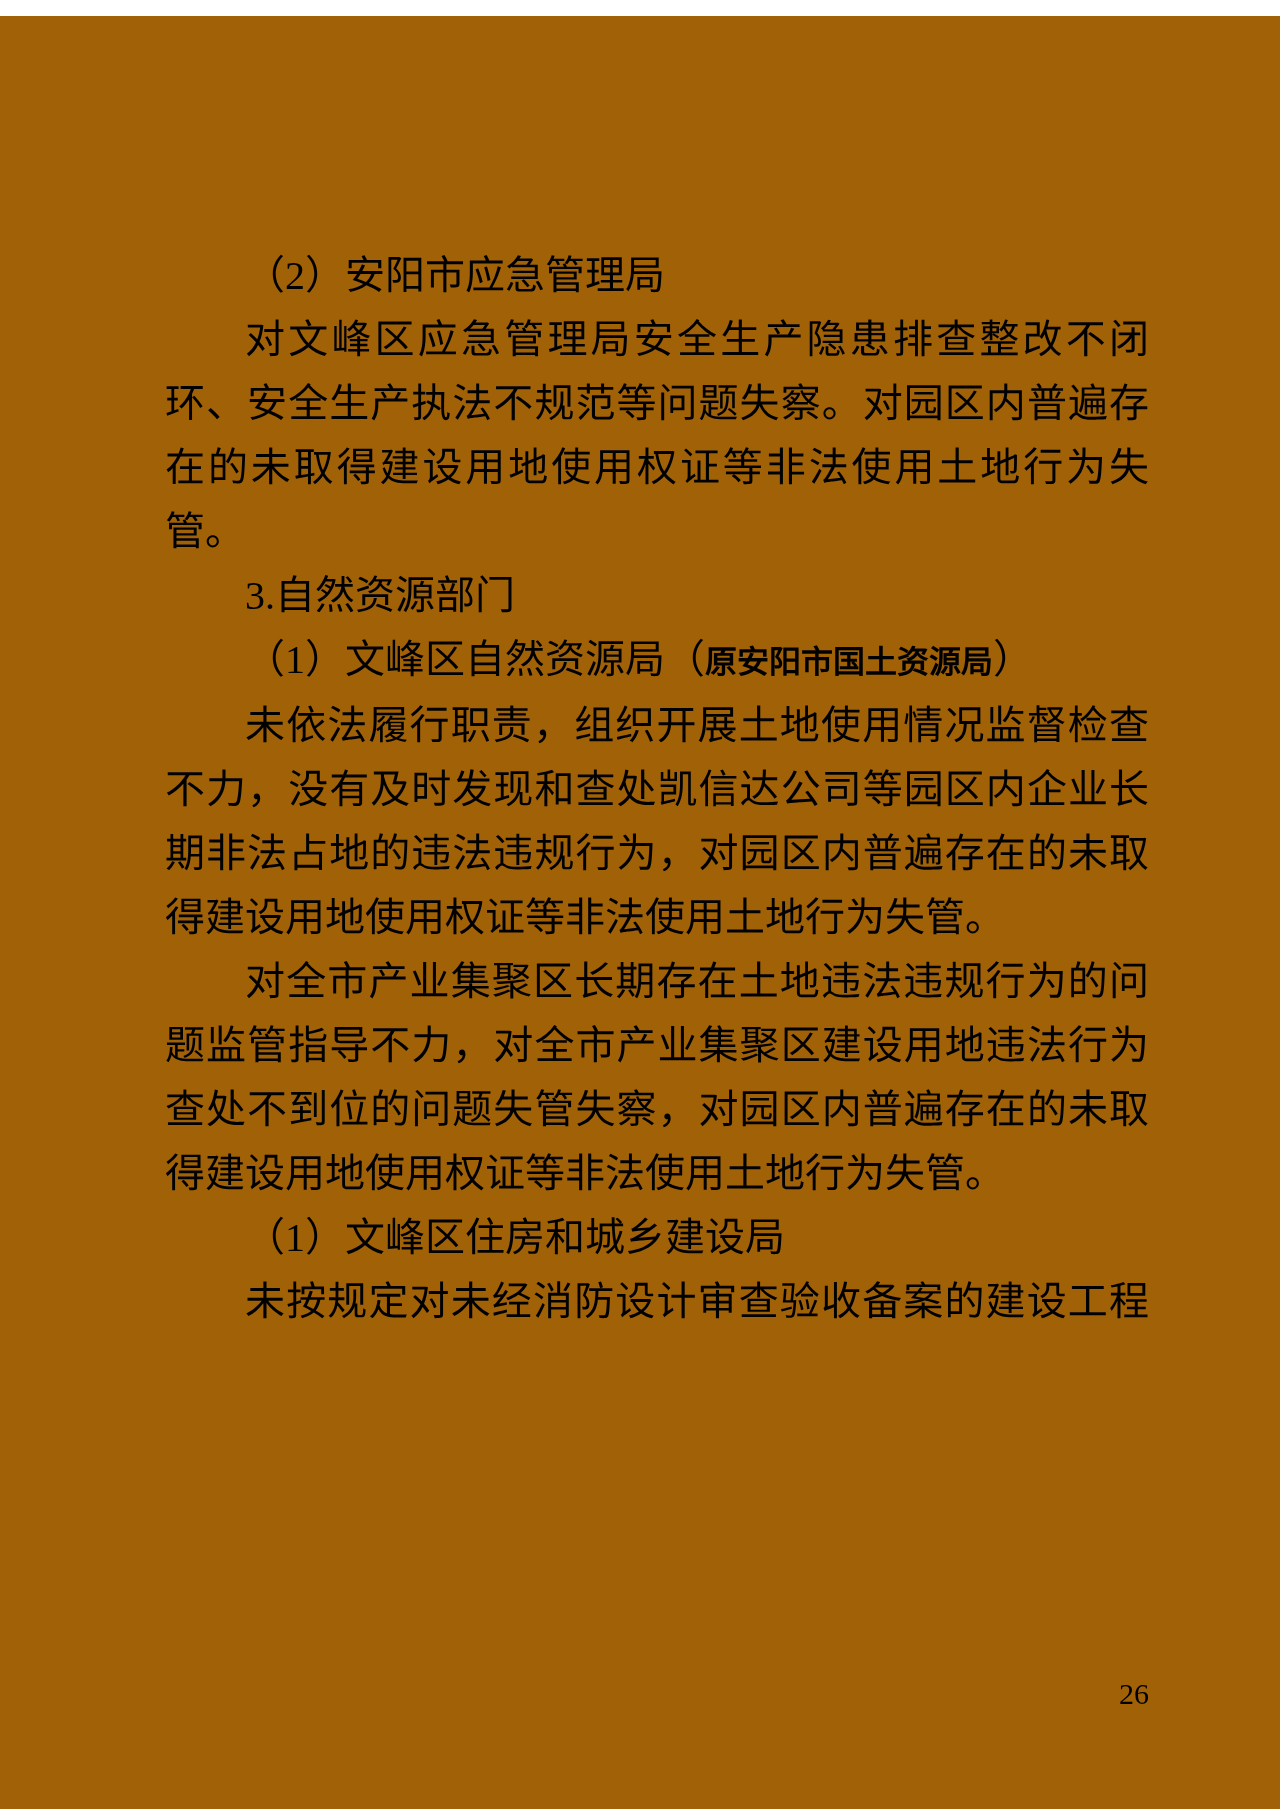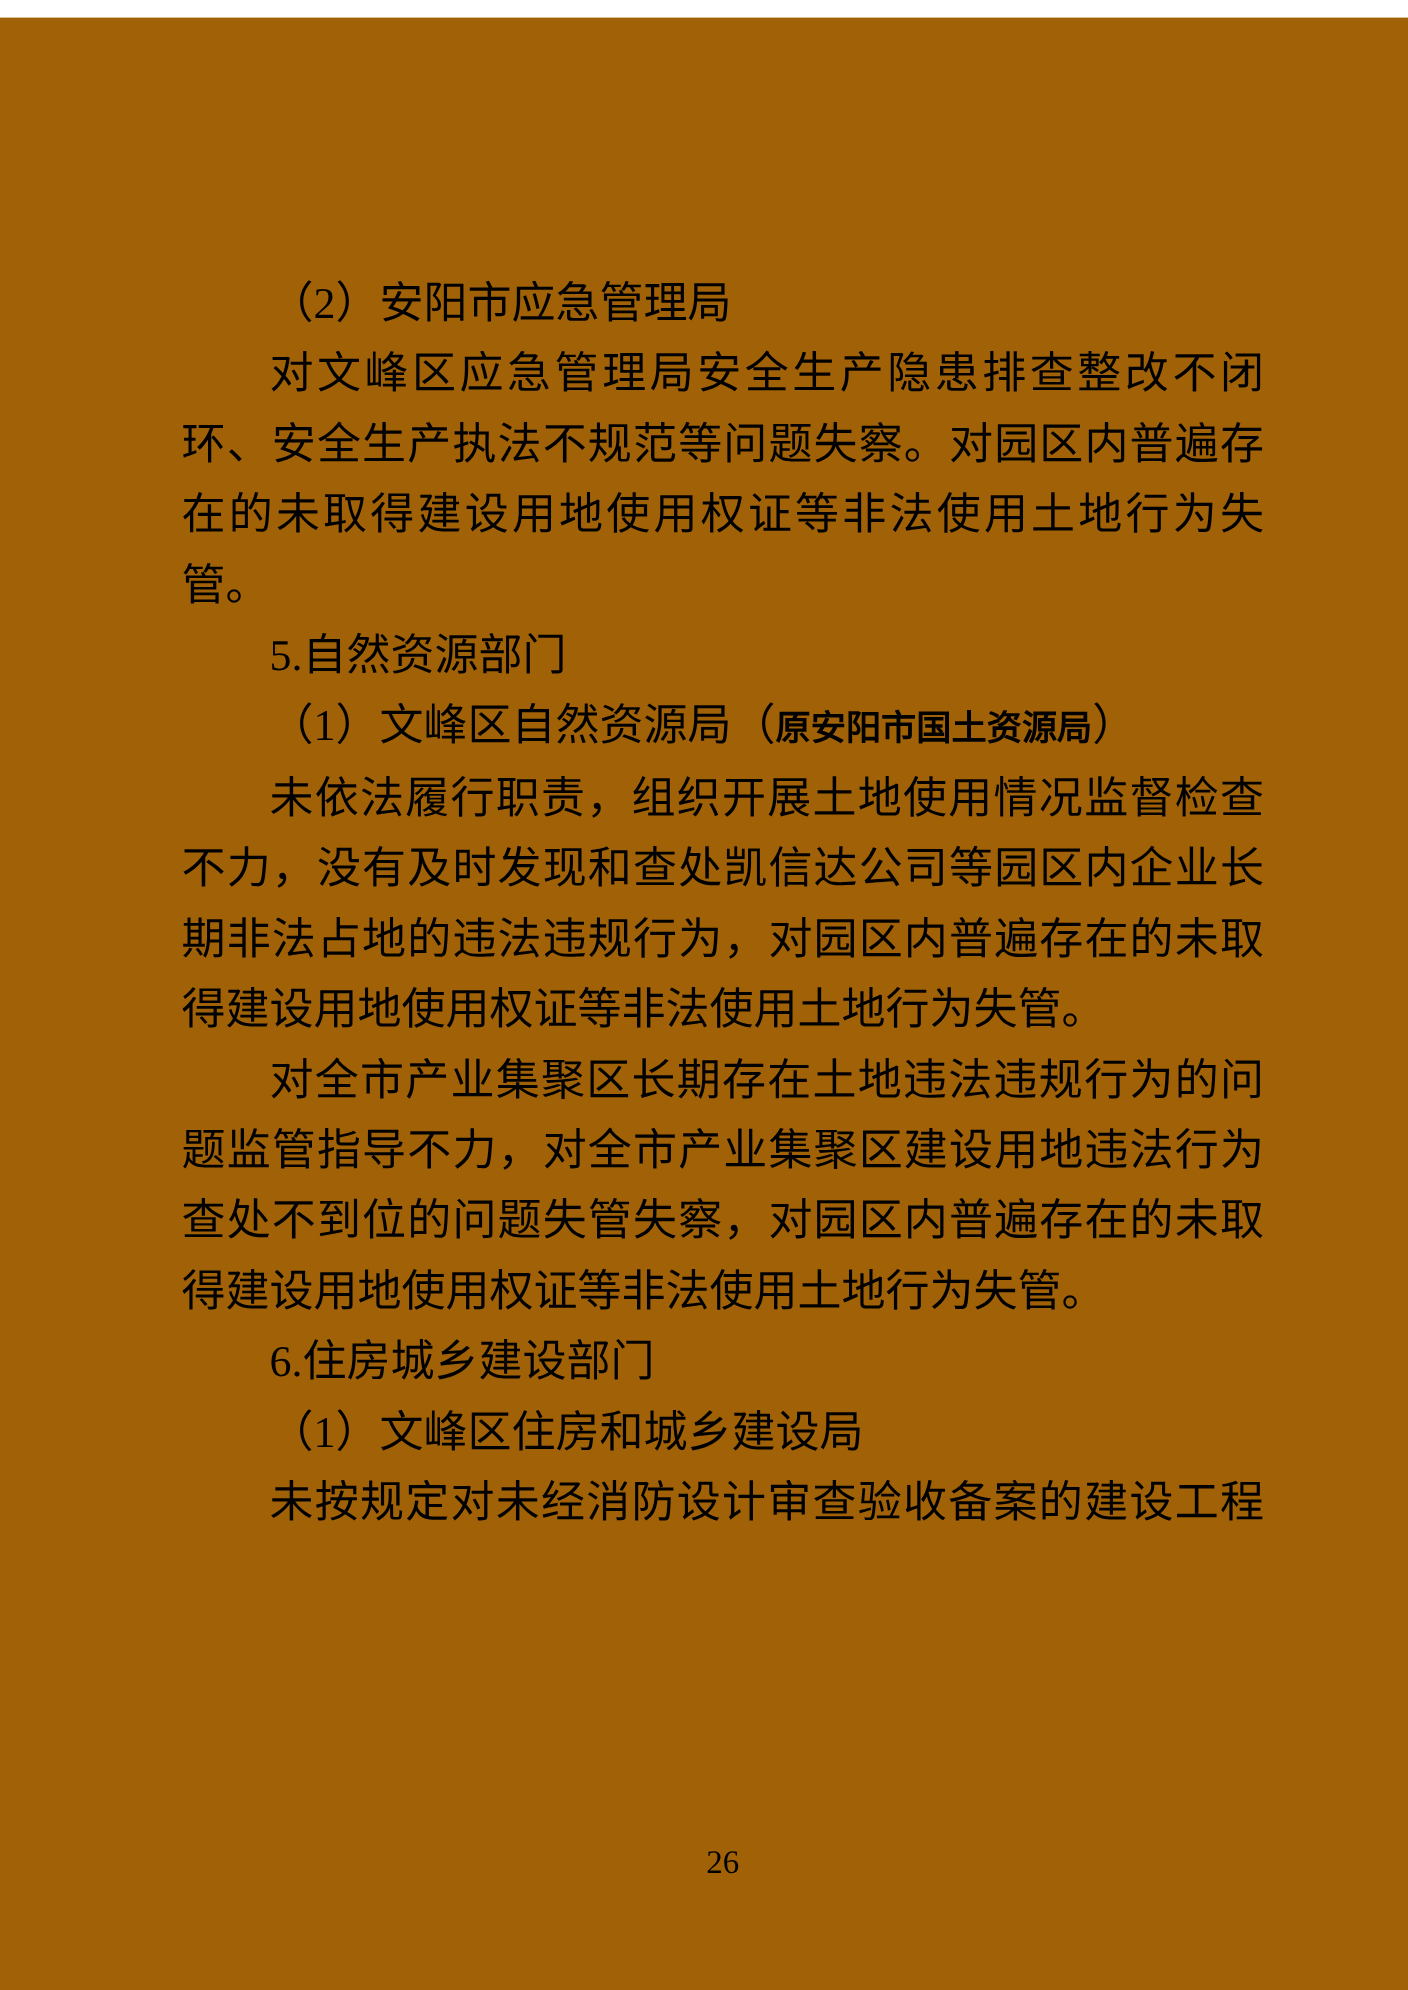--- a/index.html
+++ b/index.html
@@ -51,47 +51,46 @@
   }
   .note {
     font-size: 32px;
     font-weight: bold;
   }
   .footer {
     position: absolute;
     left: 165px;
     top: 1658px;
     width: 984px;
-    text-align: center;
+    text-align: right;
     font-size: 30px;
     line-height: 40px;
     color: #000000;
     font-weight: 400;
   }
 </style>
 </head>
 <body>
 
 <div class="page">
   <div class="content">
 
     <p class="para heading"><span>（2）安阳市应急管理局</span></p>
 
     <p class="para body-text"><span>对文峰区应急管理局安全生产隐患排查整改不闭环、安全生产执法不规范等问题失察。对园区内普遍存在的未取得建设用地使用权证等非法使用土地行为失管。</span></p>
 
-    <p class="para heading"><span>5.自然资源部门</span></p>
+    <p class="para heading"><span>3.自然资源部门</span></p>
 
     <p class="para heading"><span>（1）文峰区自然资源局（</span><span class="note">原安阳市国土资源局</span><span>）</span></p>
 
     <p class="para body-text"><span>未依法履行职责，组织开展土地使用情况监督检查不力，没有及时发现和查处凯信达公司等园区内企业长期非法占地的违法违规行为，对园区内普遍存在的未取得建设用地使用权证等非法使用土地行为失管。</span></p>
 
 
     <p class="para body-text"><span>对全市产业集聚区长期存在土地违法违规行为的问题监管指导不力，对全市产业集聚区建设用地违法行为查处不到位的问题失管失察，对园区内普遍存在的未取得建设用地使用权证等非法使用土地行为失管。</span></p>
 
-    <p class="para heading"><span>6.住房城乡建设部门</span></p>
 
     <p class="para heading"><span>（1）文峰区住房和城乡建设局</span></p>
 
     <p class="para body-text cont"><span>未按规定对未经消防设计审查验收备案的建设工程</span></p>
 
   </div>
 
   <div class="footer">26</div>
 </div>
 

